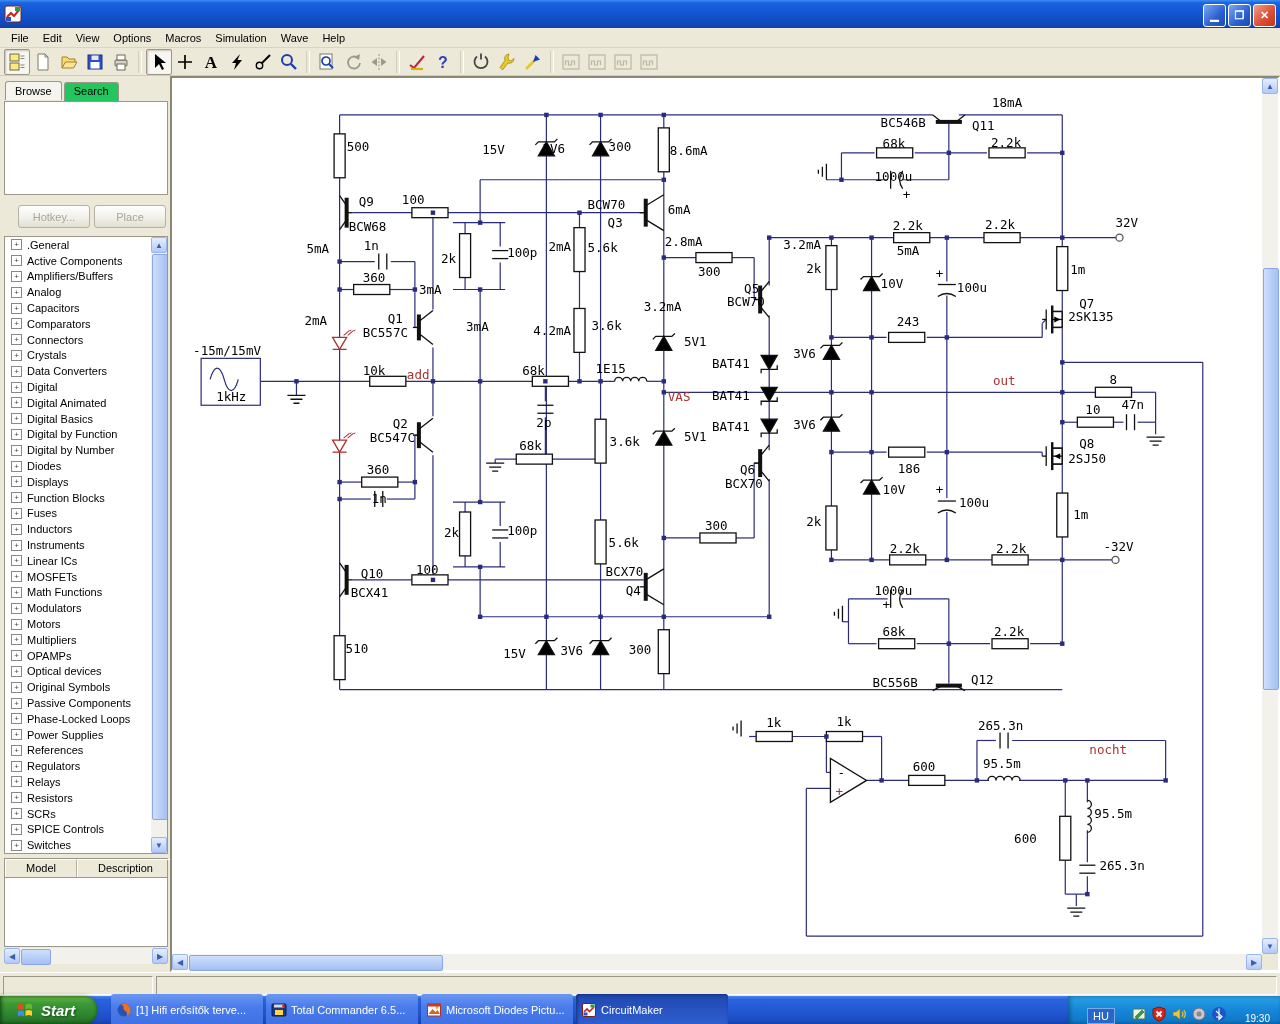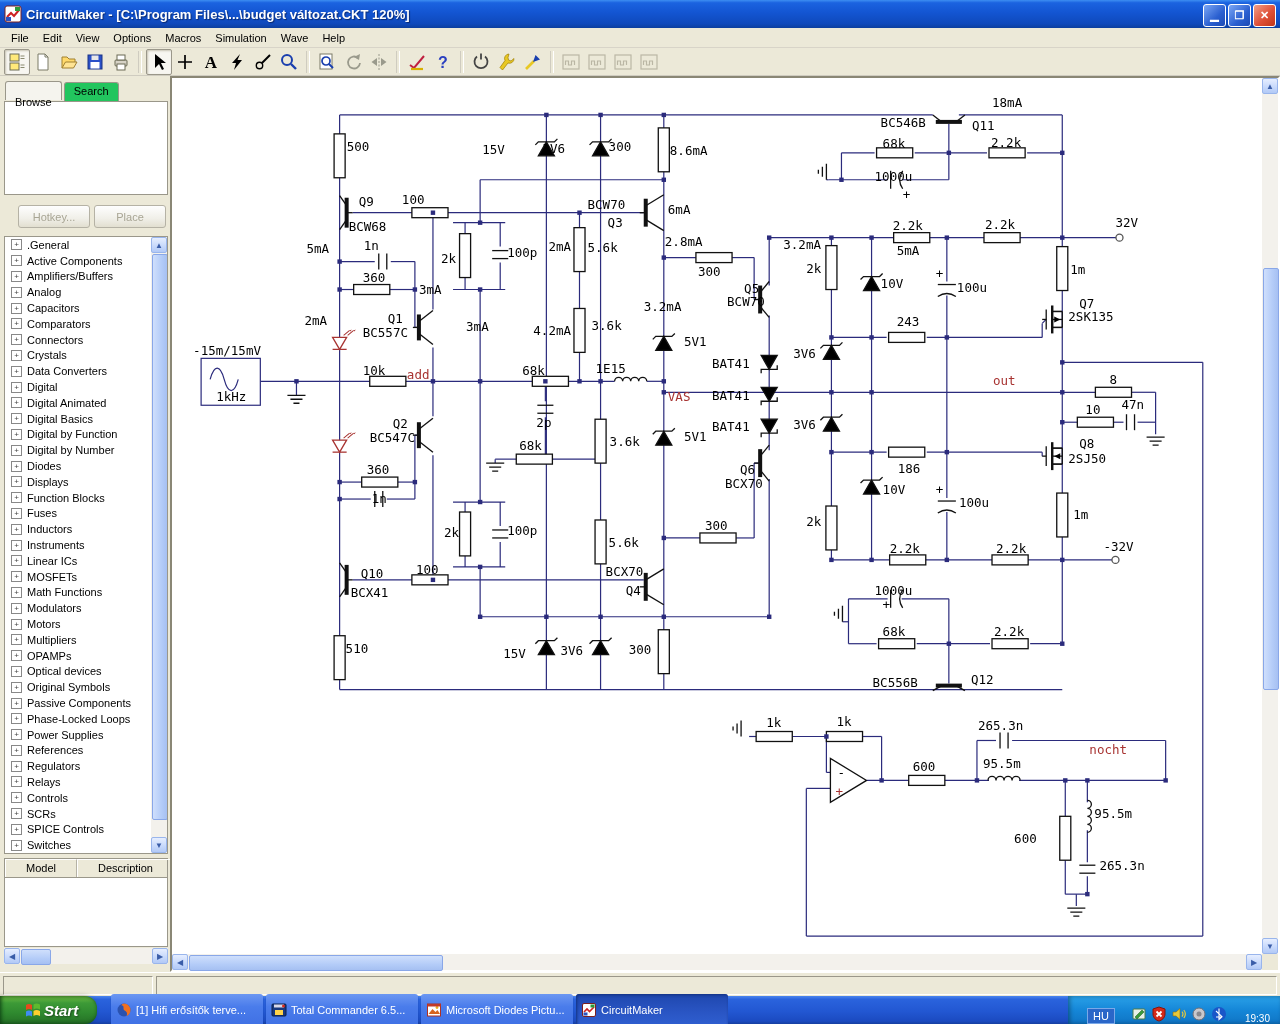--- a/index.html
+++ b/index.html
@@ -26,21 +26,21 @@
   .tbtn{width:24px;height:24px;display:flex;align-items:center;justify-content:center;border:1px solid transparent;border-radius:2px;}
   .tbtn.pressed{background:#f7f6f1;border:1px solid #9a978a;box-shadow:inset 1px 1px 2px #c9c5b5;}
   .tbtn.disabled{opacity:.95;}
   .tsep{width:2px;height:22px;margin:0 4px;border-left:1px solid #cfccc0;border-right:1px solid #fff;}
   
   #workspace{position:absolute;left:0;top:76px;right:0;height:896px;}
   
   #sidebar{position:absolute;left:0;top:0;width:170px;height:100%;background:#ece9d8;box-sizing:border-box;padding:6px 2px 0 4px;}
   .tabs{display:flex;height:19px;margin-left:1px;}
   .tab{padding:2px 9px;border:1px solid #9a978a;border-bottom:none;border-radius:3px 3px 0 0;background:#22c55e;margin-right:2px;}
-  .tab.active{background:#f5f4ee;position:relative;top:-1px;padding-top:14px;}
+  .tab.active{background:#f5f4ee;position:relative;top:-1px;padding-top:3px;}
   #preview{height:92px;background:#fff;border:1px solid #9a978a;margin-top:0px;}
   #sbbtns{display:flex;gap:4px;margin:10px 2px 8px 14px;}
   .sbtn{flex:1;height:21px;border:1px solid #b5b2a5;border-radius:3px;background:linear-gradient(#fefefe,#f0efe8 60%,#e2dfd0);
         color:#a8a594;display:flex;align-items:center;justify-content:center;}
   #tree{position:relative;height:616px;background:#fff;border:1px solid #9a978a;overflow:hidden;}
   #treelist{position:absolute;left:0;top:0;right:16px;bottom:0;overflow:hidden;}
   .titem{height:15.8px;display:flex;align-items:center;white-space:nowrap;padding-left:6px;}
   .plus{width:9px;height:9px;border:1px solid #888;background:#fff;display:inline-flex;align-items:center;justify-content:center;
         font-size:8px;line-height:7px;color:#444;margin-right:5px;flex:none;}
   
@@ -62,21 +62,21 @@
   #schsvg{width:100%;height:100%;display:block;}
   #vscroll{position:absolute;right:0;top:0;bottom:16px;width:16px;background:#f3f1ec;}
   #hscroll{position:absolute;left:0;bottom:0;right:16px;height:16px;background:#f3f1ec;}
   #scorner{position:absolute;right:0;bottom:0;width:16px;height:16px;background:#ece9d8;}
   
   #statusbar{position:absolute;left:0;bottom:28px;width:100%;height:24px;background:#ece9d8;border-top:1px solid #fff;box-sizing:border-box;display:flex;align-items:center;gap:3px;padding:3px 3px 2px 3px;}
   .stcell{height:17px;border:1px solid;border-color:#9a978a #fff #fff #9a978a;}
   
   #taskbar{position:absolute;left:0;bottom:0;width:100%;height:28px;
     background:linear-gradient(180deg,#4a85ee 0%,#2a63dd 12%,#2257d2 55%,#1b4ac0 90%,#163f9f 100%);display:flex;align-items:stretch;}
-  #startbtn{width:97px;display:flex;align-items:center;padding-left:24px;box-sizing:border-box;
+  #startbtn{width:97px;display:flex;align-items:center;gap:5px;padding-left:16px;box-sizing:border-box;
     background:linear-gradient(180deg,#71bf44 0%,#3d9a37 25%,#2f8a2f 60%,#256f26 100%);
     border-radius:0 12px 12px 0;box-shadow:1px 0 4px #0a3a10 inset, -2px 0 5px rgba(0,0,0,.3);
     color:#fff;font-size:15px;font-weight:bold;font-style:italic;text-shadow:1px 1px 2px #1c4a1c;}
   #tasks{display:flex;align-items:center;gap:3px;padding-left:14px;flex:1;}
   .task{width:152px;height:22px;border-radius:3px;display:flex;align-items:center;gap:4px;padding:16px 5px;box-sizing:border-box;
     background:linear-gradient(180deg,#6b97f2 0%,#4a7ceb 40%,#3f70e4 100%);box-shadow:0 1px 1px #1a3c9a;color:#fff;white-space:nowrap;overflow:hidden;}
   .task.active{background:linear-gradient(180deg,#1f47ae 0%,#2a56c5 60%,#2f5fd0 100%);box-shadow:inset 1px 1px 3px #12307e;}
   .task span{overflow:hidden;text-overflow:ellipsis;font-size:11px;}
   #tray{display:flex;align-items:flex-end;gap:14px;padding:0 10px 0 19px;
     background:linear-gradient(180deg,#2aa1e8 0%,#1587d8 50%,#0f74c4 100%);box-shadow:2px 0 4px rgba(0,0,0,.35) inset;color:#fff;}
@@ -86,21 +86,20 @@
 </head>
 <body>
 
 <div id="titlebar">
   <svg class="appicon" viewBox="0 0 18 18">
     <rect x="1" y="1" width="16" height="16" rx="2" fill="#fff" stroke="#7a2020"></rect>
     <path d="M3 12l4-4 3 3 5-6" stroke="#c22" stroke-width="2" fill="none"></path>
     <rect x="2" y="12" width="5" height="4" fill="#2a52c0"></rect>
       <rect x="11" y="2" width="5" height="4" fill="#2a9a3a"></rect>
   </svg>
-  <span class="title">CircuitMaker - [C:\Program Files\...\budget változat.CKT 120%]</span>
   <div id="wbtns">
     <div class="wbtn">▁</div>
     <div class="wbtn">❐</div>
     <div class="wbtn close">✕</div>
   </div>
 </div>
 
 <div id="menubar">
     <div class="menuitem">File</div>
     <div class="menuitem">Edit</div>
@@ -403,21 +402,21 @@
           <div class="titem">
             <span class="plus">+</span>
             <span>Regulators</span>
           </div>
           <div class="titem">
             <span class="plus">+</span>
             <span>Relays</span>
           </div>
           <div class="titem">
             <span class="plus">+</span>
-            <span>Controls</span>
+            <span>Resistors</span>
           </div>
           <div class="titem">
             <span class="plus">+</span>
             <span>SCRs</span>
           </div>
           <div class="titem">
             <span class="plus">+</span>
             <span>SPICE Controls</span>
           </div>
           <div class="titem">

